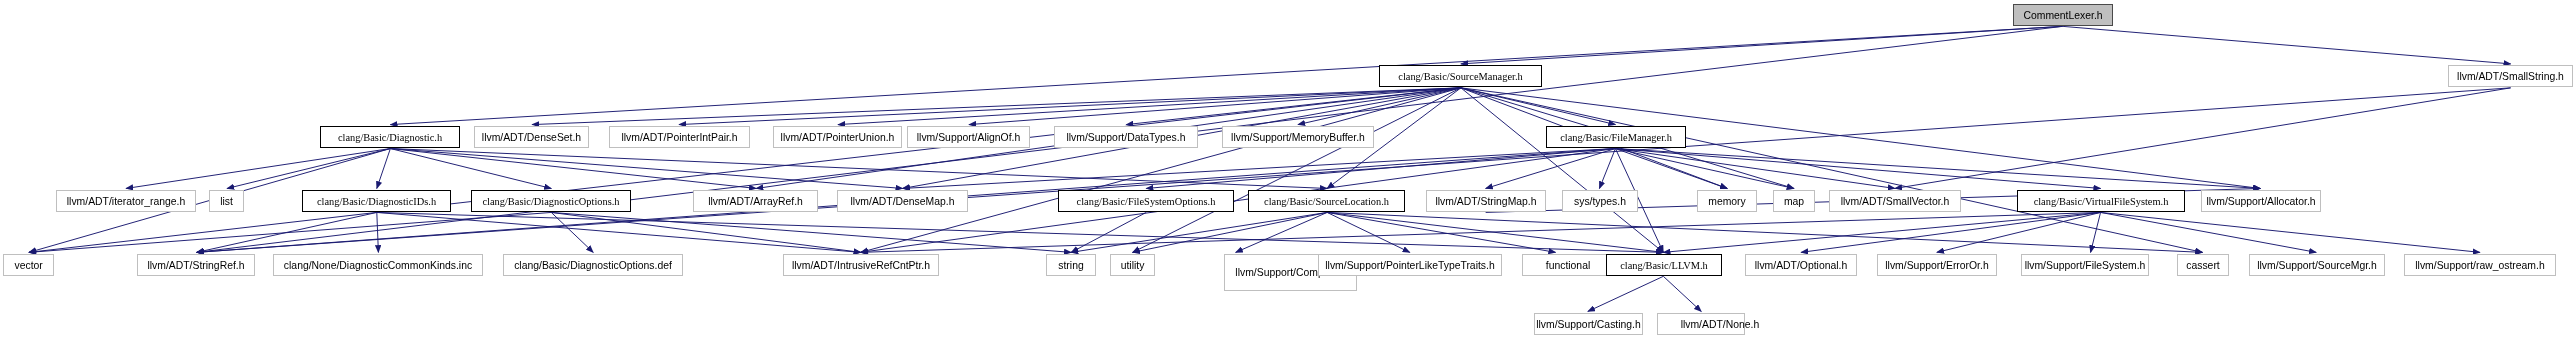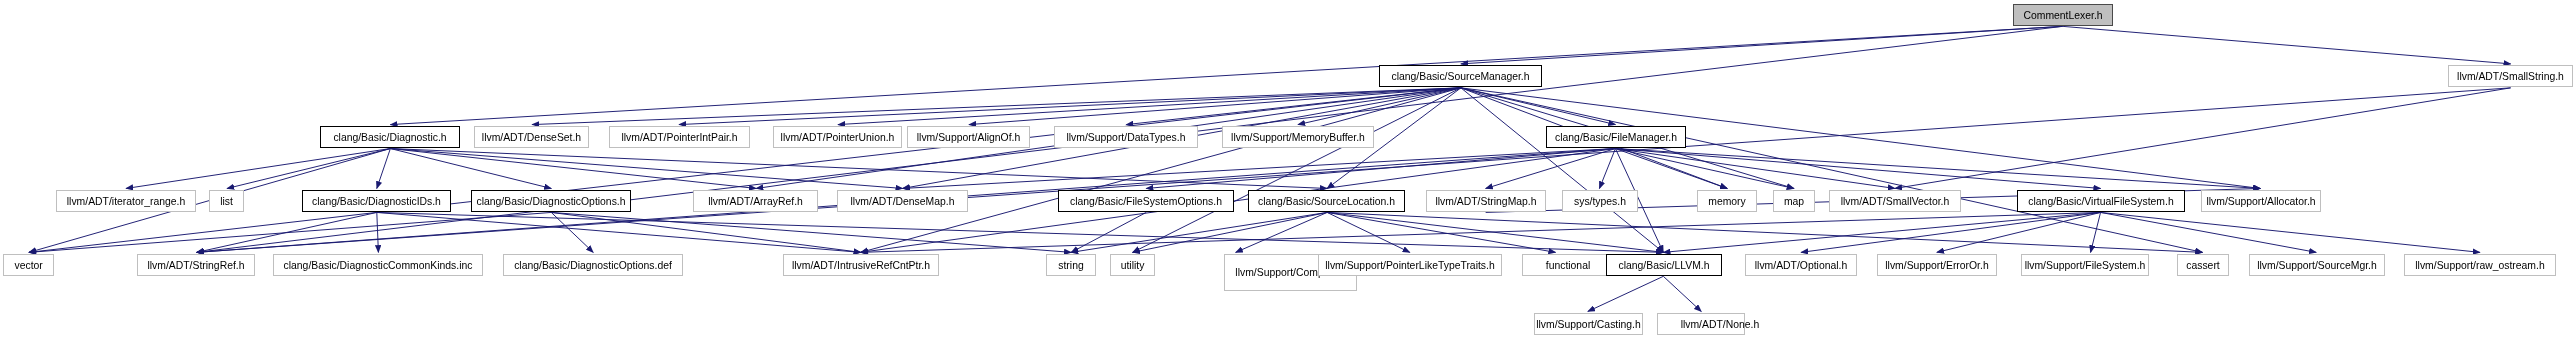--- a/index.html
+++ b/index.html
@@ -26,20 +26,21 @@
     display: flex;
     align-items: center;
     justify-content: center;
     white-space: nowrap;
     padding: 0 3.2px;
     cursor: default;
   }
   .node.linked {
     border: 1.6px solid #000000;
     cursor: pointer;
+    font-family: Liberation Serif, serif;
   }
   .node.root {
     background: #bfbfbf;
     border: 1.2px solid #4a4a4a;
     font-weight: normal;
   }
 </style>
 </head>
 <body>
 
@@ -142,21 +143,21 @@
     <div class="node linked" style="left: 1248px; top: 190px; width: 157px; height: 22.4px;">clang/Basic/SourceLocation.h</div>
     <div class="node plain" style="left: 1426px; top: 190px; width: 120px; height: 22.4px;">llvm/ADT/StringMap.h</div>
     <div class="node plain" style="left: 1562px; top: 190px; width: 76px; height: 22.4px;">sys/types.h</div>
     <div class="node plain" style="left: 1697px; top: 190px; width: 60px; height: 22.4px;">memory</div>
     <div class="node plain" style="left: 1773px; top: 190px; width: 42px; height: 22.4px;">map</div>
     <div class="node plain" style="left: 1829px; top: 190px; width: 132px; height: 22.4px;">llvm/ADT/SmallVector.h</div>
     <div class="node linked" style="left: 2017px; top: 190px; width: 168px; height: 22.4px;">clang/Basic/VirtualFileSystem.h</div>
     <div class="node plain" style="left: 2201px; top: 190px; width: 120px; height: 22.4px;">llvm/Support/Allocator.h</div>
     <div class="node plain" style="left: 3.2px; top: 254px; width: 51px; height: 22.4px;">vector</div>
     <div class="node plain" style="left: 137px; top: 254px; width: 118px; height: 22.4px;">llvm/ADT/StringRef.h</div>
-    <div class="node plain" style="left: 273px; top: 254px; width: 210px; height: 22.4px;">clang/Basic/DiagnosticCommonKinds.inc</div>
+    <div class="node plain" style="left: 273px; top: 254px; width: 210px; height: 22.4px;">clang/None/DiagnosticCommonKinds.inc</div>
     <div class="node plain" style="left: 503px; top: 254px; width: 180px; height: 22.4px; text-align: right;">clang/Basic/DiagnosticOptions.def</div>
     <div class="node plain" style="left: 783px; top: 254px; width: 156px; height: 22.4px;">llvm/ADT/IntrusiveRefCntPtr.h</div>
     <div class="node plain" style="left: 1046px; top: 254px; width: 50px; height: 22.4px;">string</div>
     <div class="node plain" style="left: 1110px; top: 254px; width: 45px; height: 22.4px;">utility</div>
     <div class="node plain" style="left: 1224px; top: 254px; width: 133px; height: 37px;">llvm/Support/Compiler.h</div>
     <div class="node plain" style="left: 1318px; top: 254px; width: 184px; height: 22.4px;">llvm/Support/PointerLikeTypeTraits.h</div>
     <div class="node plain" style="left: 1522px; top: 254px; width: 92px; height: 22.4px;">functional</div>
     <div class="node linked" style="left: 1606px; top: 254px; width: 116px; height: 22.4px;">clang/Basic/LLVM.h</div>
     <div class="node plain" style="left: 1745px; top: 254px; width: 112px; height: 22.4px;">llvm/ADT/Optional.h</div>
     <div class="node plain" style="left: 1877px; top: 254px; width: 120px; height: 22.4px;">llvm/Support/ErrorOr.h</div>

